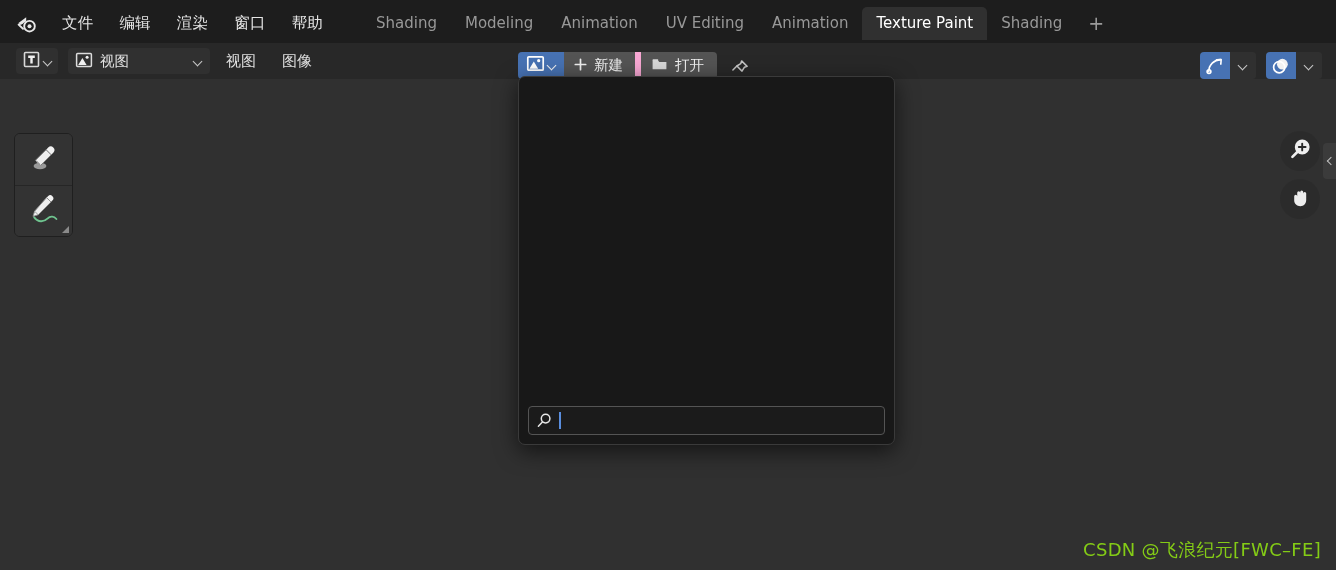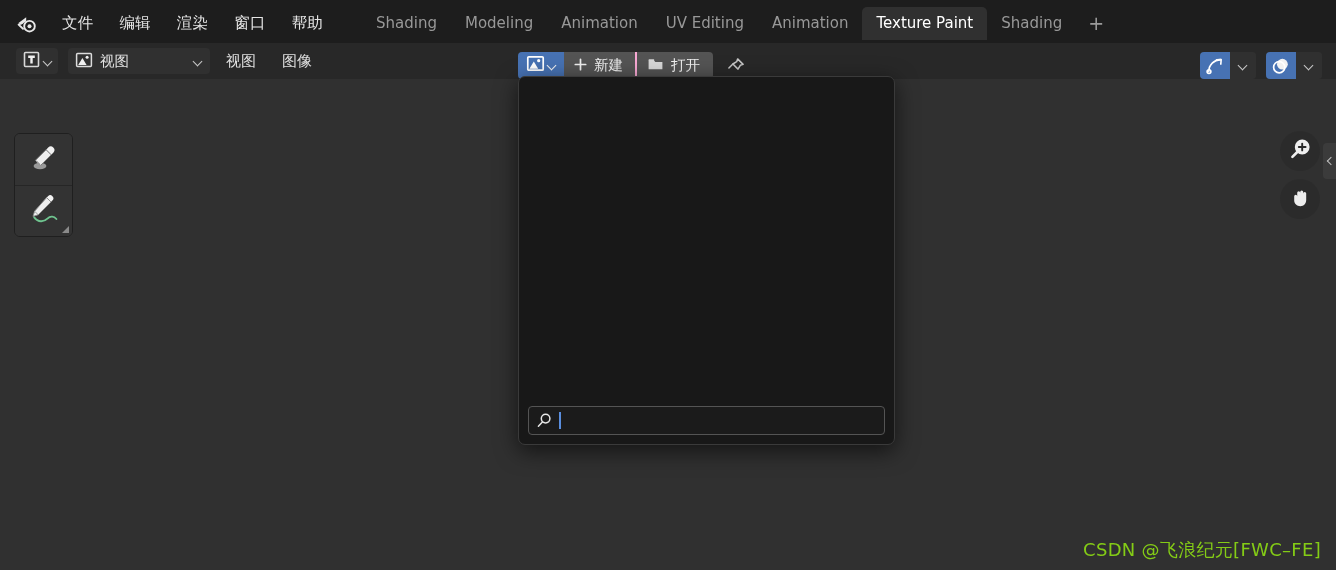--- a/index.html
+++ b/index.html
@@ -46,34 +46,34 @@
   .chev:before {
     content: ""; position: absolute; left: 0; top: 1px;
     width: 6px; height: 6px; border-right: 1.6px solid #c8c8c8; border-bottom: 1.6px solid #c8c8c8;
     transform: rotate(45deg);
   }
   .mode-btn { margin-left: 10px; width: 142px; padding: 0 7px; justify-content: flex-start; gap: 7px; }
   .mode-btn .lbl { flex: 1; }
   .hdr-menu { color: #e0e0e0; font-size: 15px; padding: 3px 10px; margin-left: 6px; border-radius: 3px; }
 
   
-  .db-widget { position: absolute; left: 518px; top: 52px; display: flex; align-items: center; height: 27px; }
+  .db-widget { position: absolute; left: 518px; top: 52px; display: flex; align-items: flex-end; height: 27px; }
   .db-browse {
     background: #4772b3; border-radius: 4px 0 0 4px; height: 27px; width: 46px;
     display: flex; align-items: center; justify-content: center; gap: 3px;
   }
   .db-browse .chev:before { border-color: #f2f2f2; }
   .db-new {
     background: #545454; height: 27px; display: flex; align-items: center;
     color: #f0f0f0; font-size: 14.5px; padding: 0 12px 0 9px; gap: 6px;
   }
   .db-open {
     background: #545454; height: 27px; display: flex; align-items: center;
     color: #f0f0f0; font-size: 14.5px; padding: 0 13px 0 10px; gap: 7px;
-    border-radius: 0 4px 4px 0; border-left: 2px solid #f9a8d4;
+    border-radius: 0 4px 4px 0; border-left: 6px solid #f9a8d4;
   }
   .db-pin { margin-left: 12px; width: 22px; height: 22px; display:flex; align-items:center; justify-content:center; }
 
   
   .hdr-right { position: absolute; right: 14px; top: 52px; display: flex; align-items: center; gap: 10px; }
   .tgl-group { display: flex; align-items: center; height: 27px; border-radius: 4px; overflow: hidden; background: #303030; }
   .tgl-on { background: #4772b3; width: 30px; height: 27px; display:flex; align-items:center; justify-content:center; }
   .tgl-arrow { width: 26px; height: 27px; display:flex; align-items:center; justify-content:center; background:#303030; }
 
   

